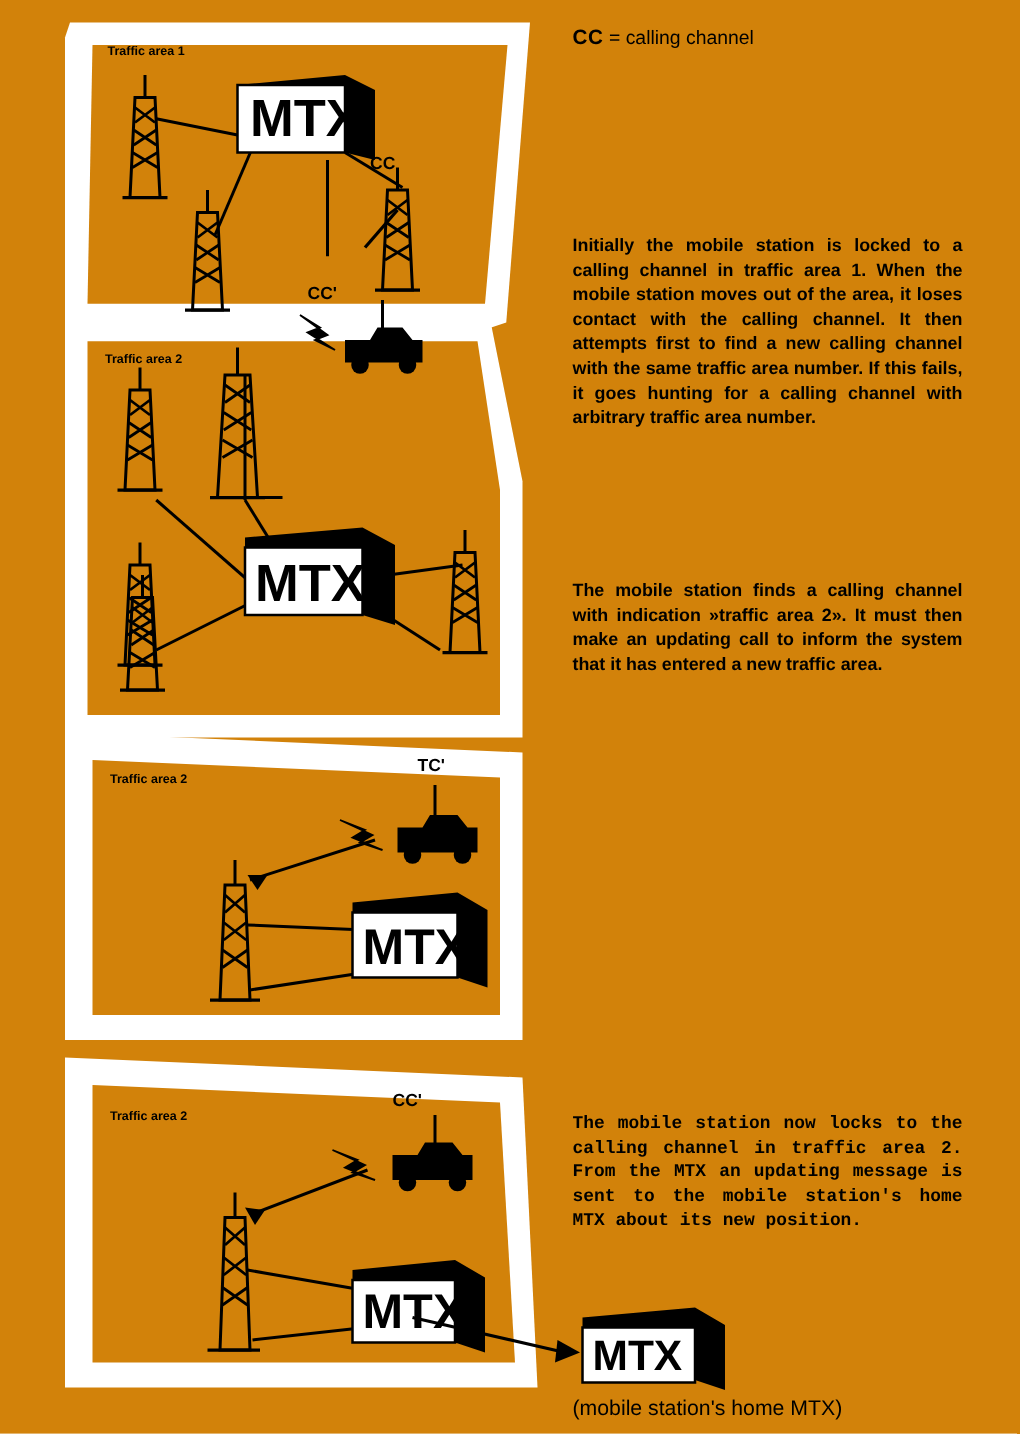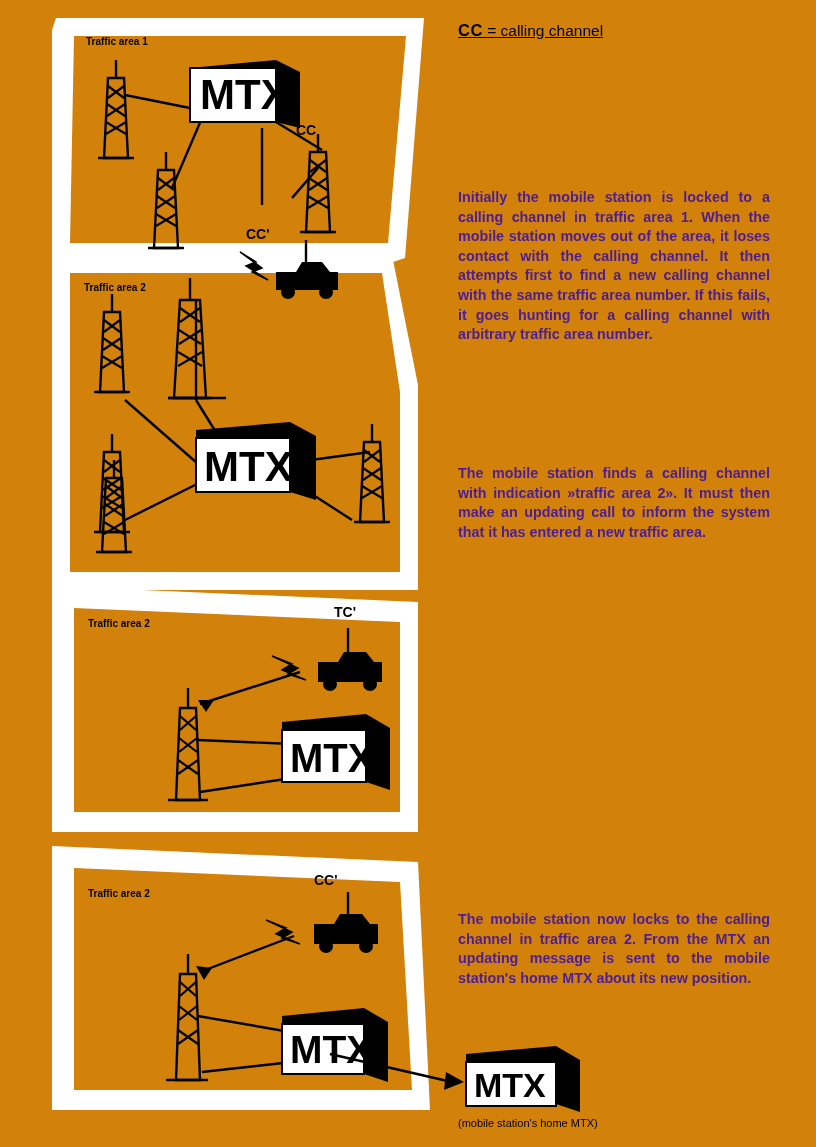--- a/index.html
+++ b/index.html
@@ -22,42 +22,41 @@
     position: absolute;
     left: 458px;
     top: 20px;
     width: 330px;
     color: #000;
   }
   .legend-row {
     font-size: 15.5px;
     line-height: 21px;
     white-space: nowrap;
-    text-decoration: underline;
   }
   .legend-abbr {
     font-weight: bold;
     font-size: 16.5px;
     letter-spacing: 0.5px;
   }
   
   .para {
     position: absolute;
     width: 312px;
-    color: #4c1d95;
+    color: #000000;
     font-size: 14.3px;
     line-height: 19.6px;
     font-weight: bold;
     text-align: justify;
     text-justify: inter-word;
   }
   #para1 { left: 458px; top: 188px; }
   #para2 { left: 458px; top: 464px; }
   #para3 { left: 458px; top: 618px; }
-  #para4 { left: 458px; top: 910px; }
+  #para4 { left: 458px; top: 890px; font-family: Liberation Mono, monospace; }
   .area-label {
     position: absolute;
     color: #000;
     font-weight: bold;
     font-size: 10px;
     white-space: nowrap;
   }
   .mtx-text {
     position: absolute;
     color: #000;
@@ -72,21 +71,21 @@
     color: #000;
     font-weight: bold;
     font-size: 14px;
     white-space: nowrap;
   }
   .home-mtx-caption {
     position: absolute;
     left: 458px;
     top: 1117px;
     color: #000;
-    font-size: 11px;
+    font-size: 17px;
     white-space: nowrap;
   }
   svg { display: block; }
   .svg-layer {
     position: absolute;
     left: 0;
     top: 0;
     width: 816px;
     height: 1147px;
     pointer-events: none;

